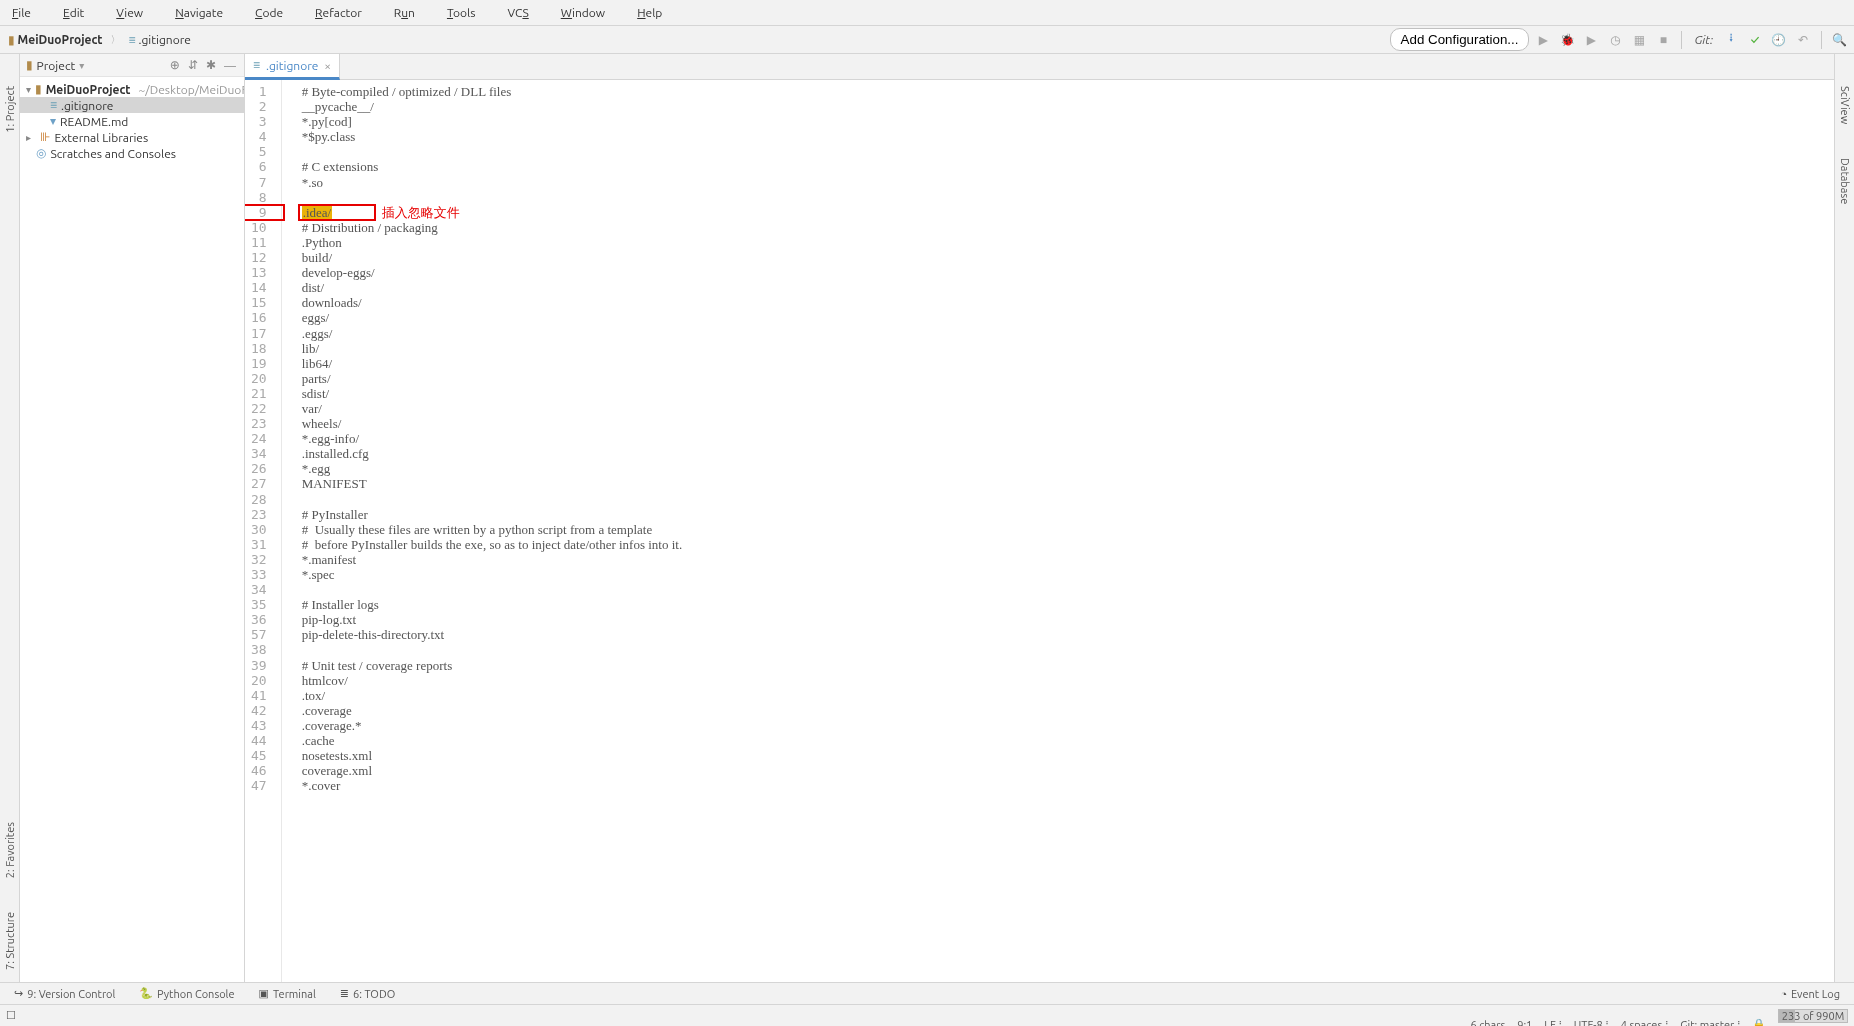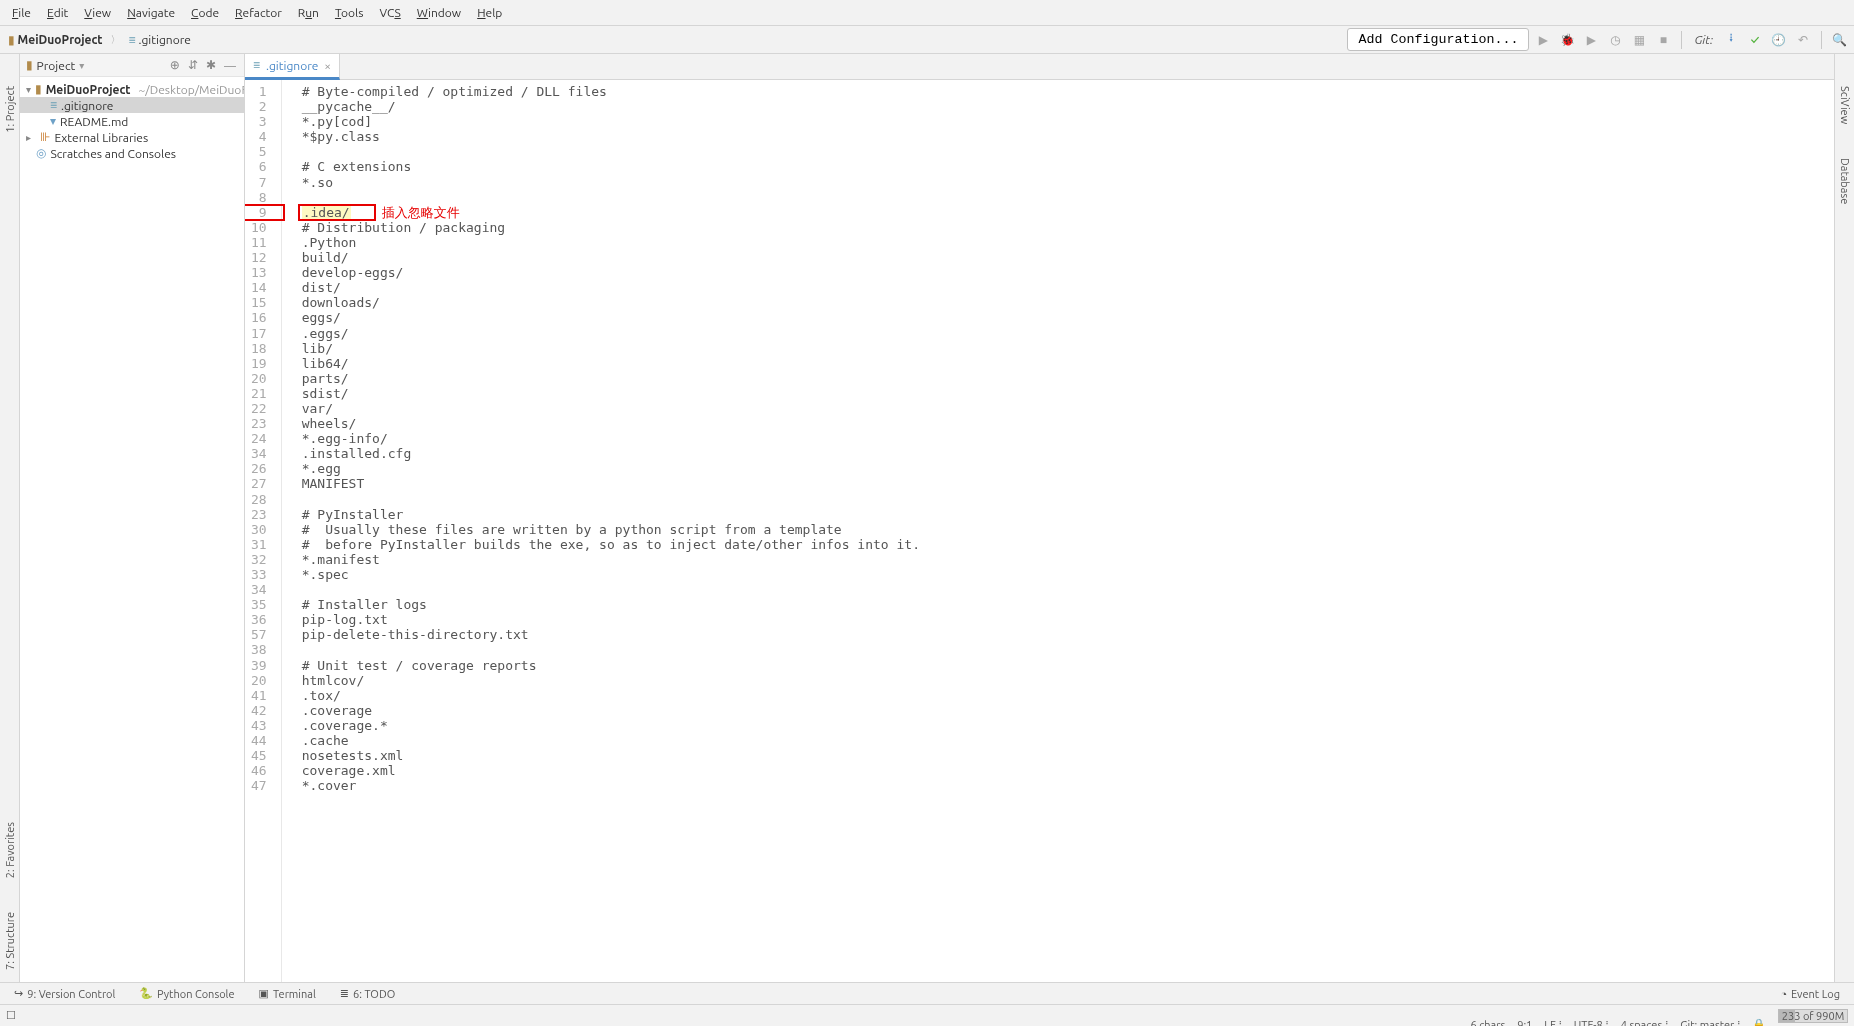--- a/index.html
+++ b/index.html
@@ -9,21 +9,21 @@
       background: #f2f2f2;
       color: #333;
       width: 1854px;
       height: 1026px;
       overflow: hidden;
       display: flex;
       flex-direction: column;
     }
     .menubar {
       display: flex;
-      gap: 0;
+      gap: 16px;
       padding: 2px 4px;
       background: #f2f2f2;
       border-bottom: 1px solid #d5d5d5;
     }
     .menubar span {
       padding: 4px 8px;
       cursor: default;
     }
     .menubar span u { text-decoration: underline; }
     .navbar {
@@ -49,22 +49,21 @@
     .navbar .spacer { flex: 1; }
     .navbar .right {
       display: flex;
       align-items: center;
       gap: 4px;
     }
     .add-config {
       border: 1px solid #c0c0c0;
       background: #fff;
       padding: 3px 10px;
-      border-radius: 3px;
-      font-family: Liberation Mono, monospace;
+      border-radius: 10px;
     }
     .toolbar-btn {
       width: 20px;
       height: 20px;
       display: inline-flex;
       align-items: center;
       justify-content: center;
       color: #a7a7a7;
     }
     .toolbar-sep {
@@ -199,33 +198,33 @@
       height: 17px;
       box-sizing: border-box;
     }
     .code {
       padding: 4px 0 4px 20px;
       color: #555;
       position: relative;
       white-space: pre;
       flex: 1;
     }
-    .code .line { height: 15.1px; line-height:15.1px; }
+    .code .line { height: 15.1px; line-height:15.1px;font-family:Liberation Serif, serif; }
     .annotation {
       color: #e60000;
       position: absolute;
     }
     .highlighted-code-box {
       position: absolute;
       border: 2px solid #e60000;
       height: 17px;
       box-sizing: border-box;
     }
     .idea-sel {
-      background: #fef9c3;
+      background: #eab308;
       padding: 0 1px;
     }
     .bottom-tabs {
       display: flex;
       align-items: center;
       height: 22px;
       background: #f2f2f2;
       border-top: 1px solid #d5d5d5;
       gap: 12px;
       padding: 0 8px;

